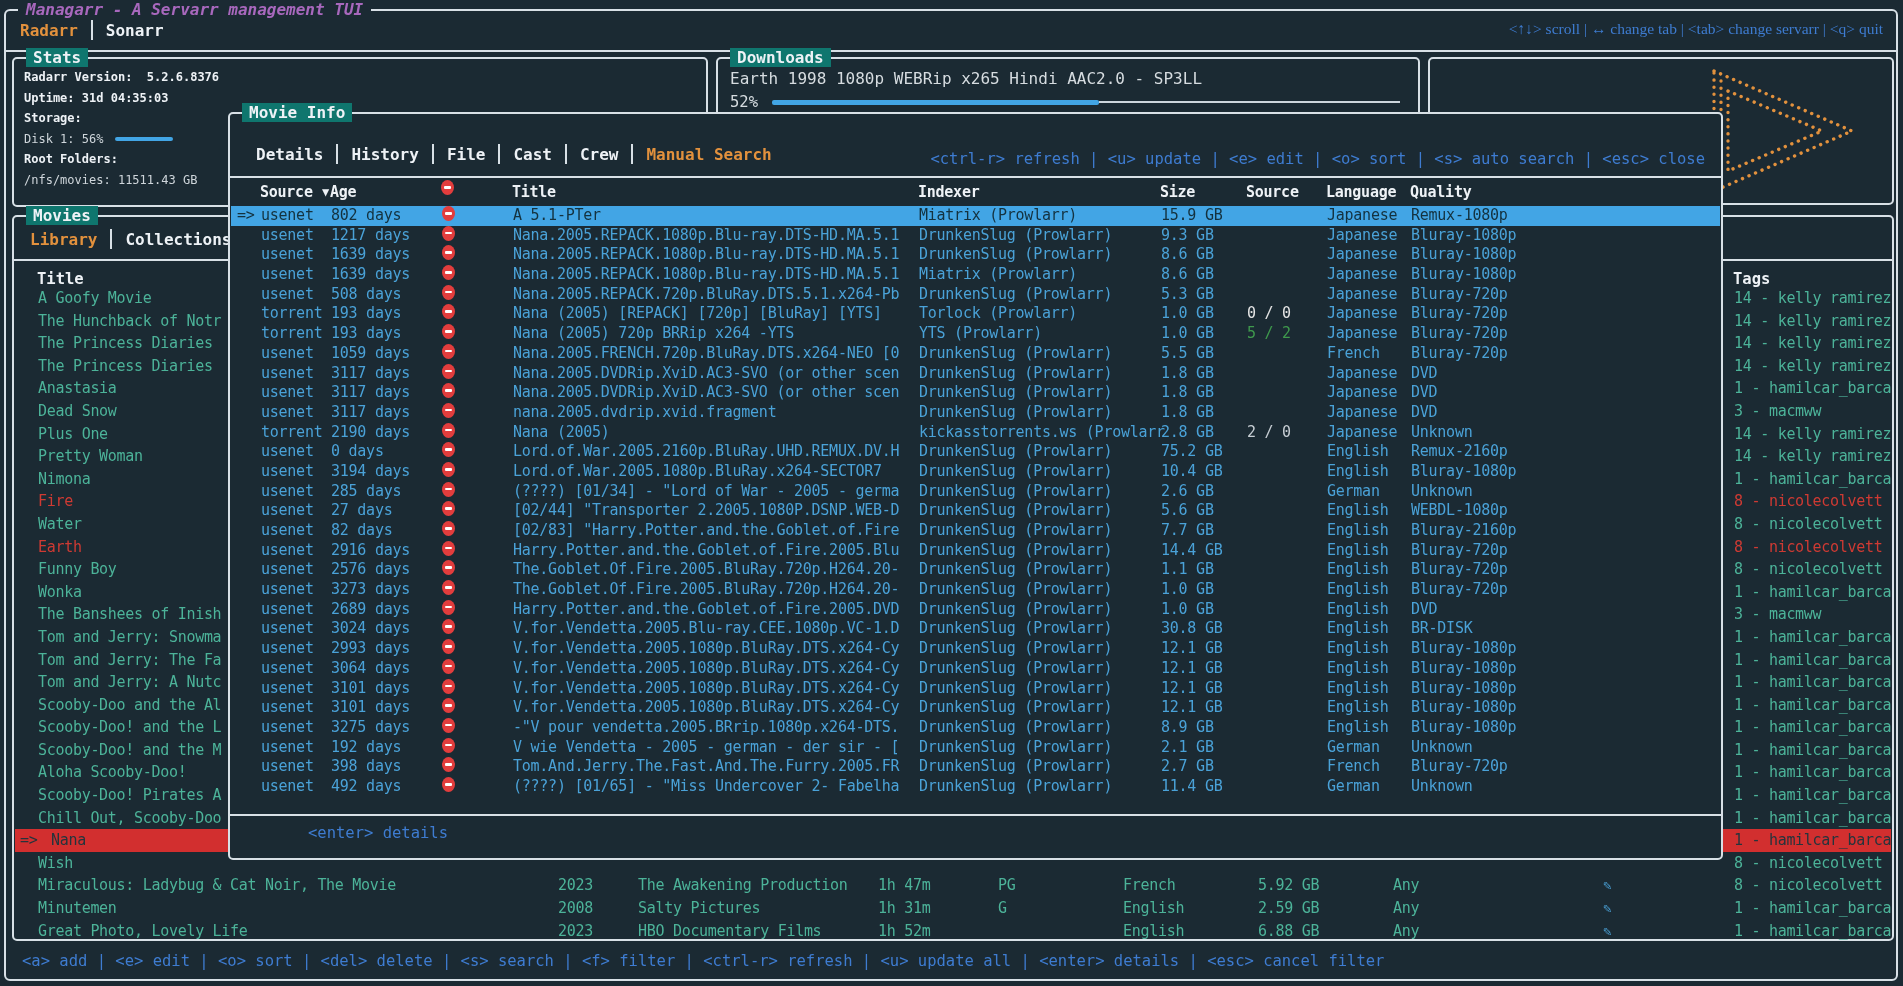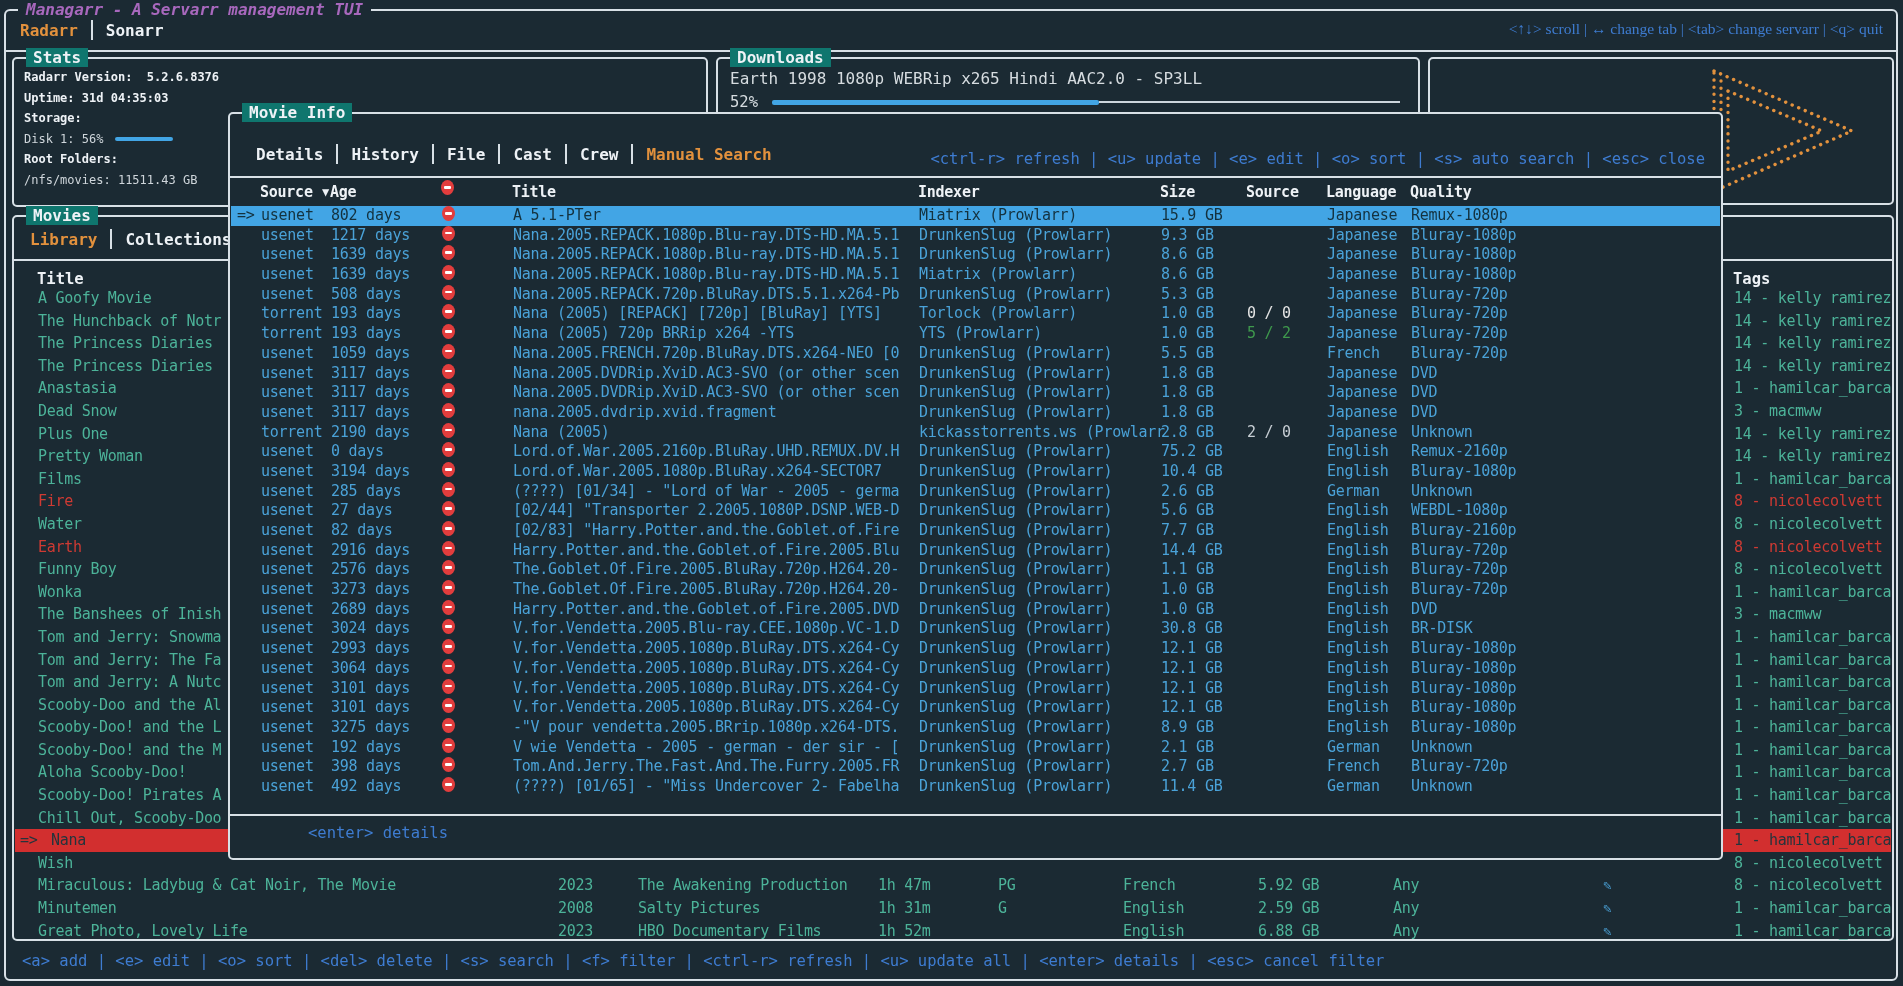--- a/index.html
+++ b/index.html
@@ -187,21 +187,21 @@
       </div>
       <div class="lrow">
         <span class="l-title">Plus One</span>
         <span class="l-tag">14 - kelly ramirez</span>
       </div>
       <div class="lrow">
         <span class="l-title">Pretty Woman</span>
         <span class="l-tag">14 - kelly ramirez</span>
       </div>
       <div class="lrow">
-        <span class="l-title">Films</span>
+        <span class="l-title">Nimona</span>
         <span class="l-tag">1 - hamilcar_barca</span>
       </div>
       <div class="lrow">
         <span class="l-title red">Fire</span>
         <span class="l-tag red">8 - nicolecolvett</span>
       </div>
       <div class="lrow">
         <span class="l-title">Water</span>
         <span class="l-tag">8 - nicolecolvett</span>
       </div>

